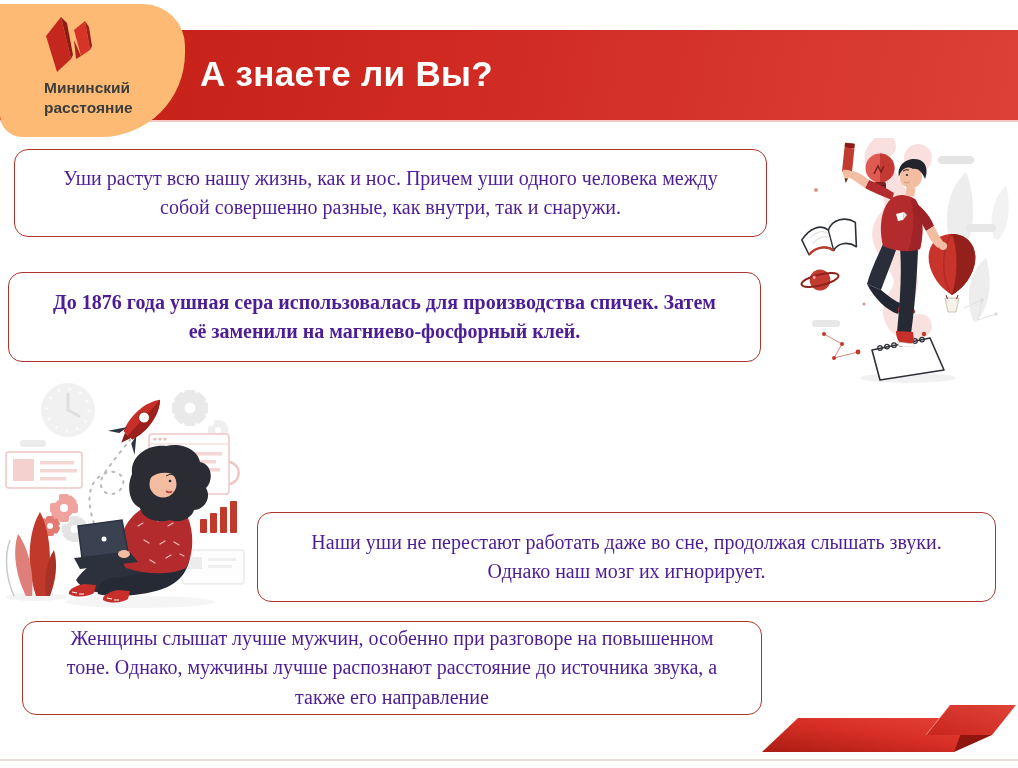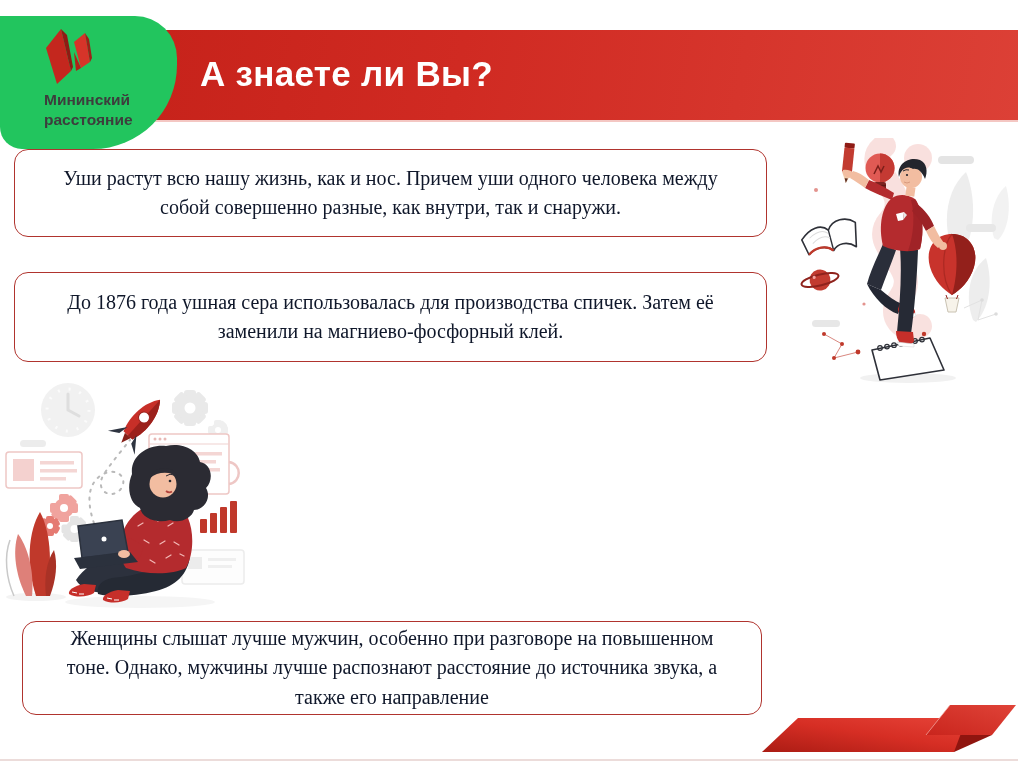--- a/index.html
+++ b/index.html
@@ -5,33 +5,33 @@
   html,body{margin:0;padding:0;background:#ffffff;}
   .slide{position:relative;width:1018px;height:768px;background:#fff;overflow:hidden;
          font-family:"Liberation Sans",sans-serif;}
 
   
   .banner{position:absolute;left:0;top:30px;right:0;height:90px;
           background:linear-gradient(100deg,#c21f17 0%,#d02a22 45%,#dc4036 100%);
           border-bottom:2px solid #f4c7c3;text-decoration:underline;}
   .banner h1{position:absolute;left:200px;top:50%;transform:translateY(-52%);
              margin:0;color:#fff;font-size:35px;font-weight:bold;letter-spacing:.3px;}
-  .logo-blob{position:absolute;left:0;top:16px;width:177px;height:133px;background:#22c55e;
-             border-radius:0 42px 84px 22px;z-index:5;}
+  .logo-blob{position:absolute;left:0;top:4px;width:177px;height:133px;background:#fdba74;
+             border-radius:0 42px 84px 22px;z-index:5;padding-left:8px;}
   .logo-mark{position:absolute;left:40px;top:10px;width:66px;height:64px;}
   .logo-text{position:absolute;left:44px;top:74px;font-size:15.5px;font-weight:700;
              color:#3d3d3d;line-height:1.28;}
 
   
   .fact{position:absolute;background:#fff;border:1.6px solid #b0342e;border-radius:14px;
         display:flex;align-items:center;justify-content:center;text-align:center;
-        font-family:"Liberation Serif",serif;font-size:20px;color:#0f172a;line-height:1.47;z-index:4;}
+        font-family:"Liberation Serif",serif;font-size:20px;color:#4c1d95;line-height:1.47;z-index:4;}
   .fact p{margin:0;padding:0 34px;}
   .f1{left:14px;top:149px;width:751px;height:86px;}
-  .f2{left:14px;top:272px;width:751px;height:88px;}
+  .f2{left:8px;top:272px;width:751px;height:88px;font-weight:bold;}
   .f3{left:257px;top:390px;width:737px;height:91px;}
   .f4{left:257px;top:512px;width:737px;height:88px;}
   .f5{left:22px;top:621px;width:738px;height:92px;}
 
   
   .illo{position:absolute;z-index:1;}
   .illo svg{display:block;width:100%;height:100%;}
   .illo-man{left:768px;top:138px;width:250px;height:252px;}
   .illo-woman{left:0px;top:378px;width:252px;height:242px;}
   .ribbon{left:740px;top:690px;width:278px;height:72px;z-index:2;}
@@ -58,20 +58,23 @@
       <div>Мининский</div>
       <div>расстояние</div>
     </div>
   </div>
 
   <div class="fact f1">
     <p>Уши растут всю нашу жизнь, как и нос. Причем уши одного человека между собой совершенно разные, как внутри, так и снаружи.</p>
   </div>
   <div class="fact f2">
     <p>До 1876 года ушная сера использовалась для производства спичек. Затем её заменили на магниево-фосфорный клей.</p>
+  </div>
+  <div class="fact f4">
+    <p>Наши уши не перестают работать даже во сне, продолжая слышать звуки. Однако наш мозг их игнорирует.</p>
   </div>
   <div class="fact f5">
     <p>Женщины слышат лучше мужчин, особенно при разговоре на повышенном тоне. Однако, мужчины лучше распознают расстояние до источника звука, а также его направление</p>
   </div>
 
   <div class="illo illo-man">
     <svg viewBox="0 0 250 252">
       <g opacity="0.7">
         <path d="M116,8 C88,30 148,52 122,82 C98,110 156,128 132,160 C118,178 136,196 152,188" fill="none" stroke="#f7d4d1" stroke-width="24" stroke-linecap="round"></path>
         <circle cx="150" cy="20" r="14" fill="#f7d4d1"></circle>

